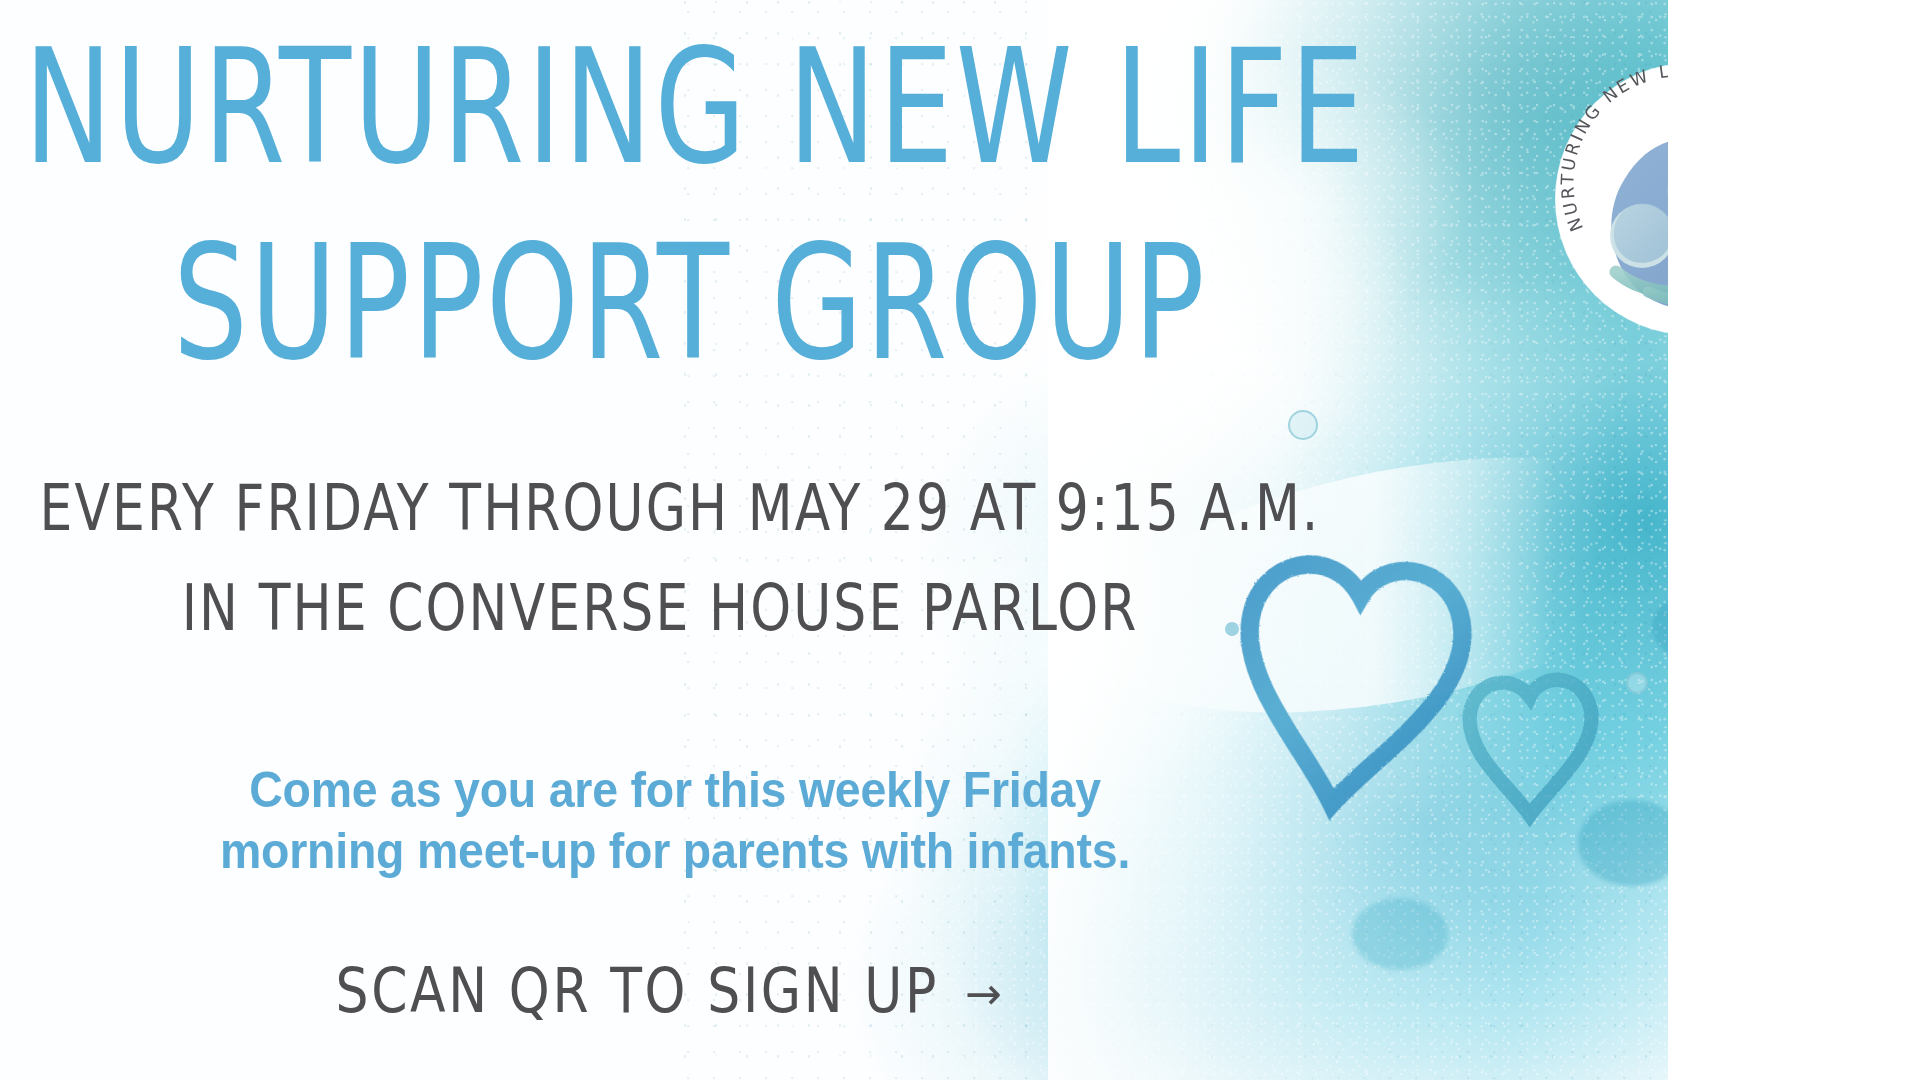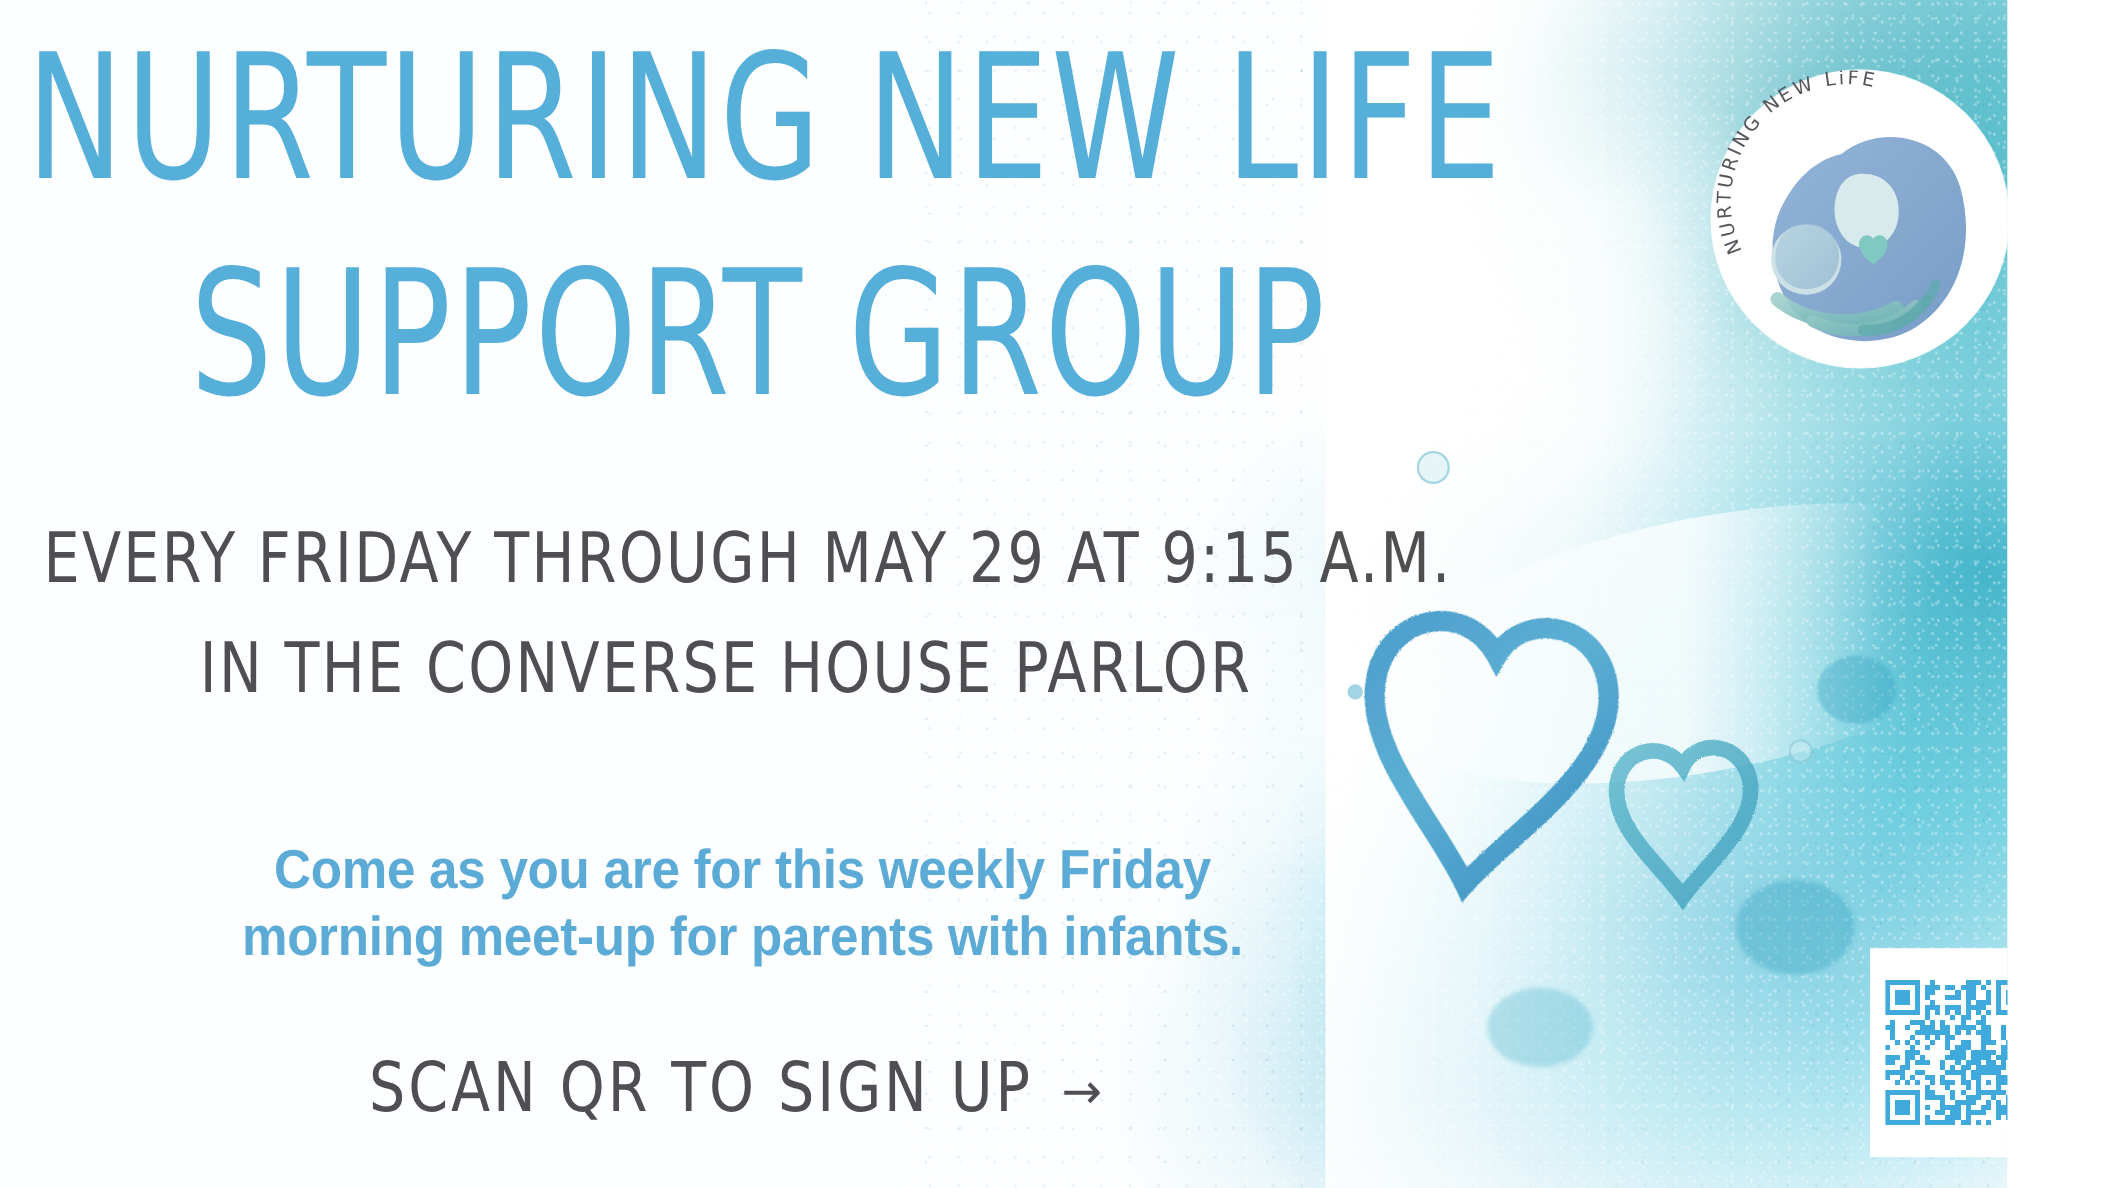--- a/index.html
+++ b/index.html
@@ -5,21 +5,21 @@
 <style>
   html,body{margin:0;padding:0;}
   body{
     width:1920px;height:1080px;
     background:#ffffff;
     font-family:"DejaVu Sans", sans-serif;
     overflow:hidden;
   }
   #poster{
     position:relative;
-    width:1825px;height:1080px;
+    width:1668px;height:1080px;
     background:#fdfeff;
     overflow:hidden;
   }
 
   
   .wc-layer{position:absolute;pointer-events:none;}
 
   #wc-base{
     right:0;top:0;width:1000px;height:1080px;
     background:

